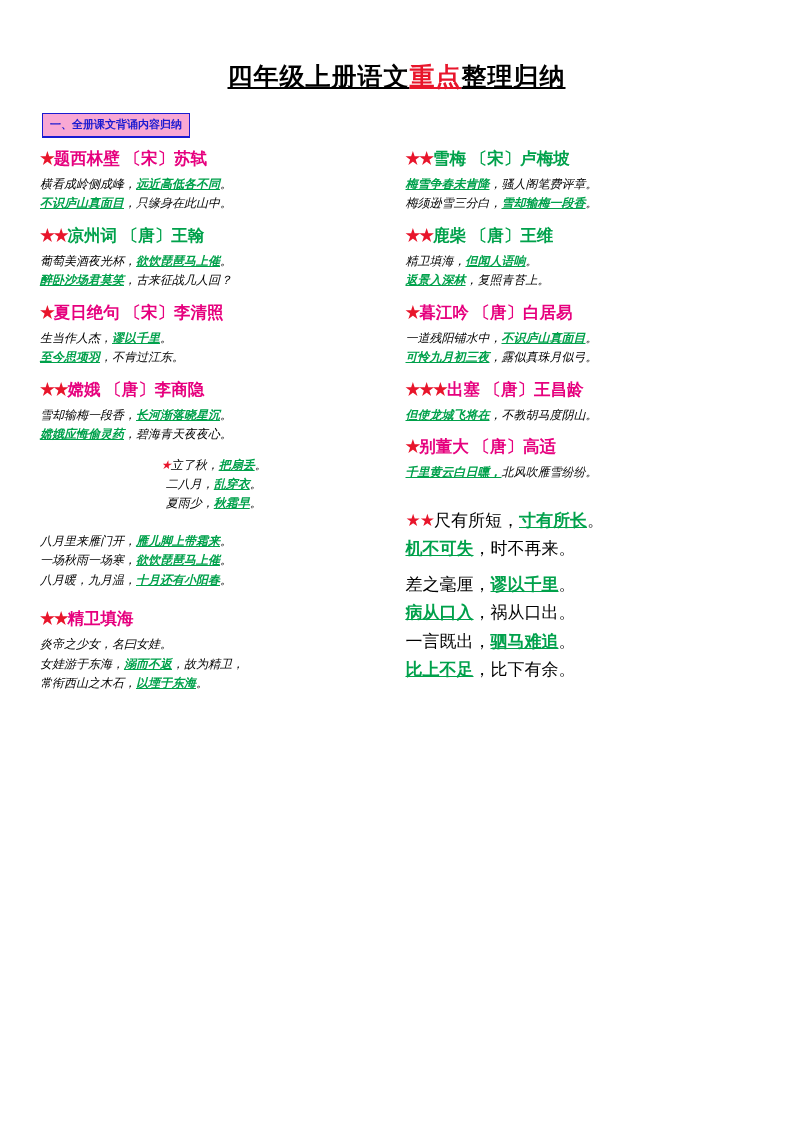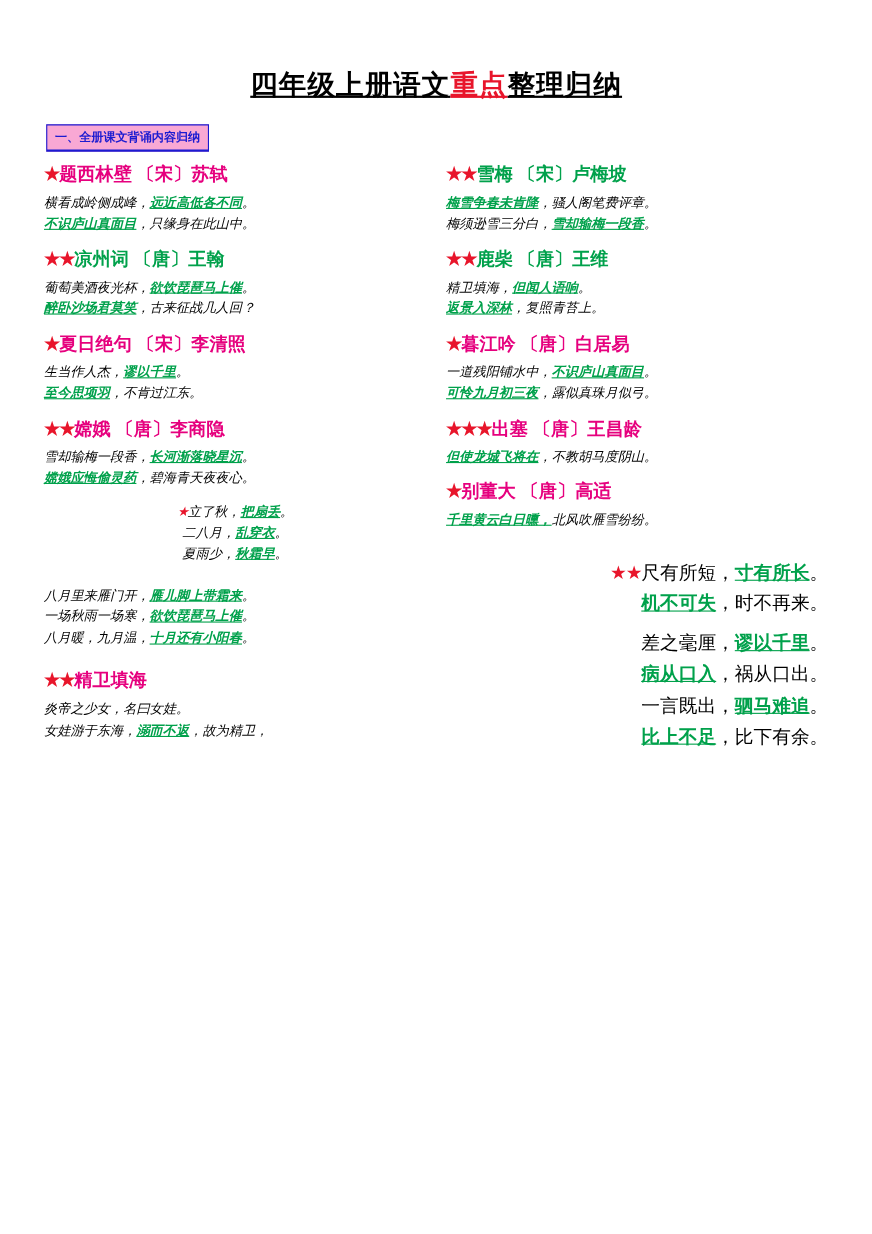--- a/index.html
+++ b/index.html
@@ -78,21 +78,21 @@
     font-weight:bold;
     text-decoration:underline;
   }
   .spacer-sm{height:7px;}
   .spacer-md{height:13px;}
 
   
   .idiom-line{
     font-size:17px;
     line-height:1.68;
-    text-align:right;
+    text-align:left;
     white-space:nowrap;
   }
 </style>
 </head>
 <body>
 
 <div class="page">
 
   <h1 class="doc-title">
     <span class="t-black">四年级上册语文</span><span class="t-red">重点</span><span class="t-black">整理归纳</span>
@@ -131,20 +131,21 @@
         <div class="poem">
           <div class="poem-line"><span>八月里来雁门开，</span><span class="hl">雁儿脚上带霜来</span><span>。</span></div>
           <div class="poem-line"><span>一场秋雨一场寒，</span><span class="hl">欲饮琵琶马上催</span><span>。</span></div>
           <div class="poem-line"><span>八月暖，九月温，</span><span class="hl">十月还有小阳春</span><span>。</span></div>
         </div>
         <div class="spacer-sm"></div>
         <div class="poem">
           <div class="poem-title pink"><span class="stars">★★</span><span>精卫填海</span></div>
           <div class="poem-line"><span>炎帝之少女，名曰女娃。</span></div>
           <div class="poem-line"><span>女娃游于东海，</span><span class="hl">溺而不返</span><span>，故为精卫，</span></div>
+          <div class="poem-line"><span>常衔西山之木石，</span><span class="hl">以堙于东海</span><span>。</span></div>
         </div>
       </div>
     <div class="col" id="col-right">
         <div class="poem">
           <div class="poem-title"><span class="stars">★★</span><span>雪梅</span><span class="dyn"> 〔宋〕卢梅坡</span></div>
           <div class="poem-line"><span class="hl">梅雪争春未肯降</span><span>，骚人阁笔费评章。</span></div>
           <div class="poem-line"><span>梅须逊雪三分白，</span><span class="hl">雪却输梅一段香</span><span>。</span></div>
         </div>
         <div class="poem">
           <div class="poem-title"><span class="stars">★★</span><span>鹿柴</span><span class="dyn"> 〔唐〕王维</span></div>

